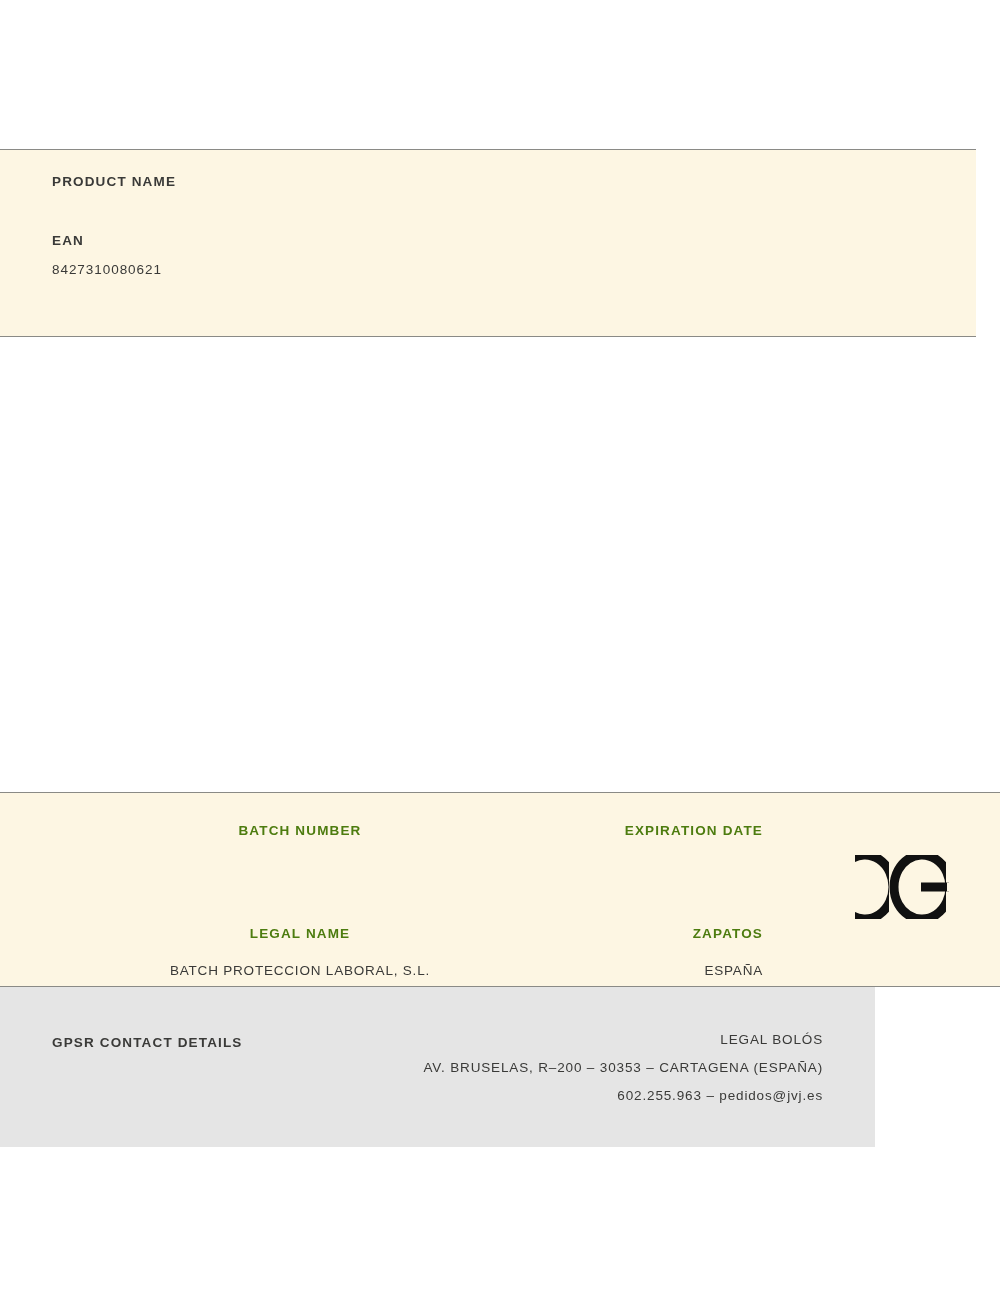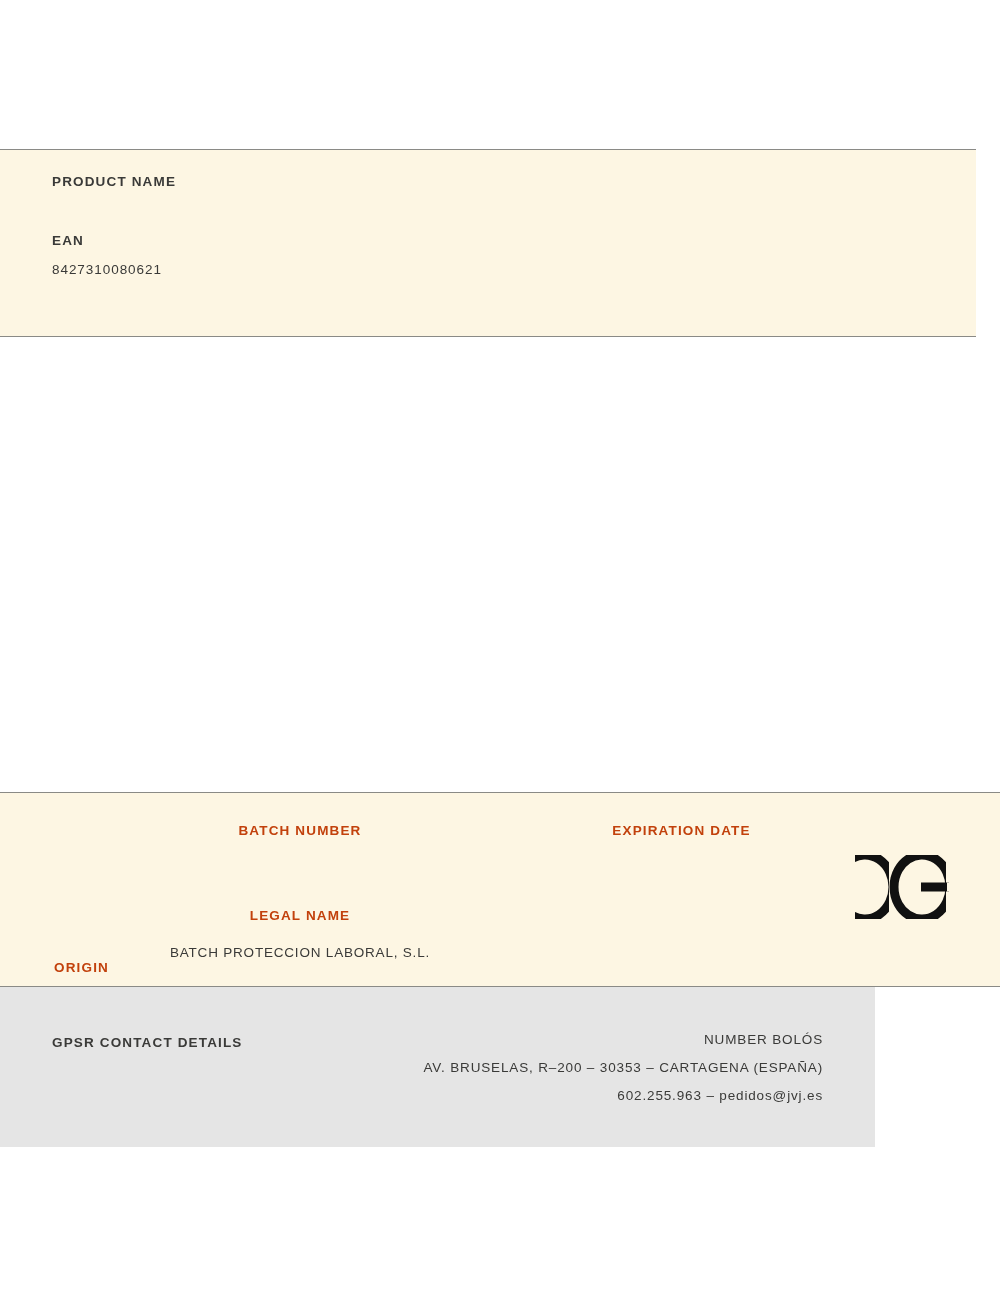--- a/index.html
+++ b/index.html
@@ -76,40 +76,40 @@
     border-bottom: 1px solid #8a8a86;
     box-sizing: border-box;
   }
   .lower-row {
     position: absolute;
     left: 0;
     width: 1000px;
     display: flex;
   }
   .row-batch { top: 30px; }
-  .row-legal { top: 115px; flex-direction: column; }
+  .row-legal { top: 133px; }
   .col-left {
     width: 600px;
     text-align: center;
   }
   .col-right {
     width: 400px;
     text-align: left;
     padding-left: 0px;
     box-sizing: border-box;
   }
   .col-right .inner-center {
     width: 163px;
-    text-align: center;
+    text-align: right;
   }
   .lower-label {
     font-size: 13.5px;
     font-weight: bold;
     letter-spacing: 1.15px;
-    color: #c2410c;
+    color: #4d7c0f;
     margin: 0;
   }
   .lower-value {
     font-size: 13.5px;
     letter-spacing: 0.8px;
     color: #3a3a38;
     margin: 22px 0 0 0;
   }
 
   
@@ -195,41 +195,41 @@
       </div>
     </div>
 
     <div class="lower-row row-legal">
       <div class="col-left">
         <p class="lower-label">LEGAL NAME</p>
         <p class="lower-value">BATCH PROTECCION LABORAL, S.L.</p>
       </div>
       <div class="col-right">
         <div class="inner-center">
-          <p class="lower-label">ORIGIN</p>
+          <p class="lower-label">ZAPATOS</p>
           <p class="lower-value">ESPAÑA</p>
         </div>
       </div>
     </div>
 
     <div class="ce-mark">
       <svg width="100" height="64" viewBox="0 0 100 64" xmlns="http://www.w3.org/2000/svg">
         <path d="M38 32 A 28 32 0 1 0 38 32.001 Z" fill="none" stroke="#111111" stroke-width="9"></path>
         <rect x="34" y="0" width="24" height="64" fill="#fdf6e3"></rect>
         <path d="M95 32 A 28 32 0 1 0 95 32.001 Z" fill="none" stroke="#111111" stroke-width="9"></path>
         <rect x="91" y="0" width="14" height="64" fill="#fdf6e3"></rect>
         <rect x="66" y="27.5" width="28" height="9" fill="#111111"></rect>
         <rect x="92" y="27.5" width="13" height="9" fill="#fdf6e3"></rect>
       </svg>
     </div>
   </div>
 
   <div class="gpsr-block">
     <div class="gpsr-title">GPSR CONTACT DETAILS</div>
     <div class="gpsr-contact">
-      <p class="gpsr-line">NUMBER BOLÓS</p>
+      <p class="gpsr-line">LEGAL BOLÓS</p>
       <p class="gpsr-line">AV. BRUSELAS, R–200 – 30353 – CARTAGENA (ESPAÑA)</p>
       <p class="gpsr-line">602.255.963 – pedidos@jvj.es</p>
     </div>
   </div>
 
   <div class="bottom-blank"></div>
 </div>
 
 </body></html>

